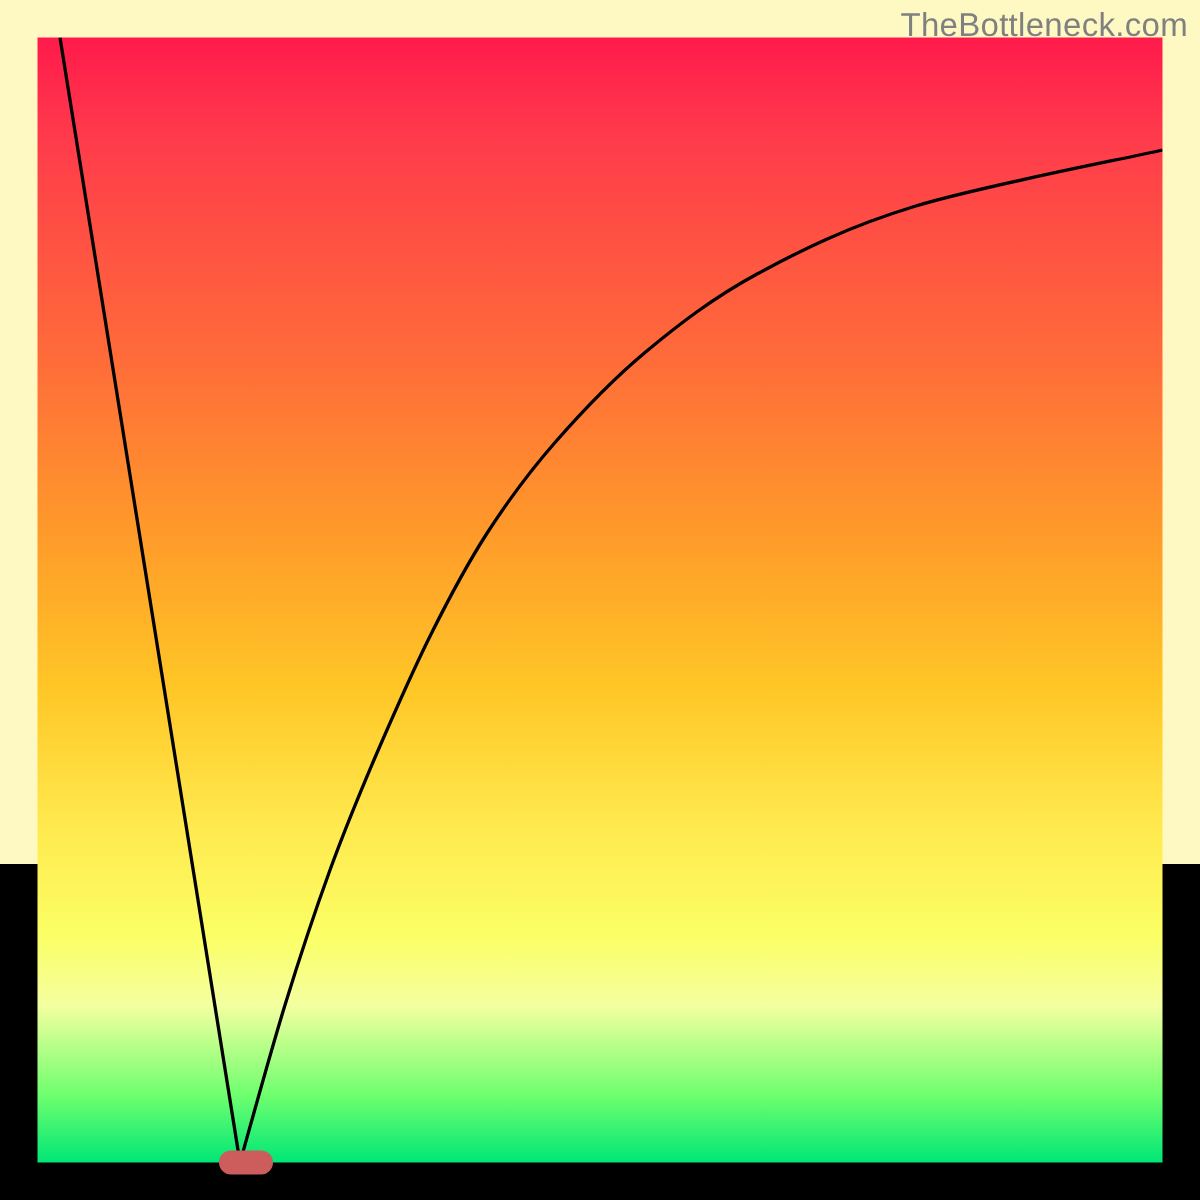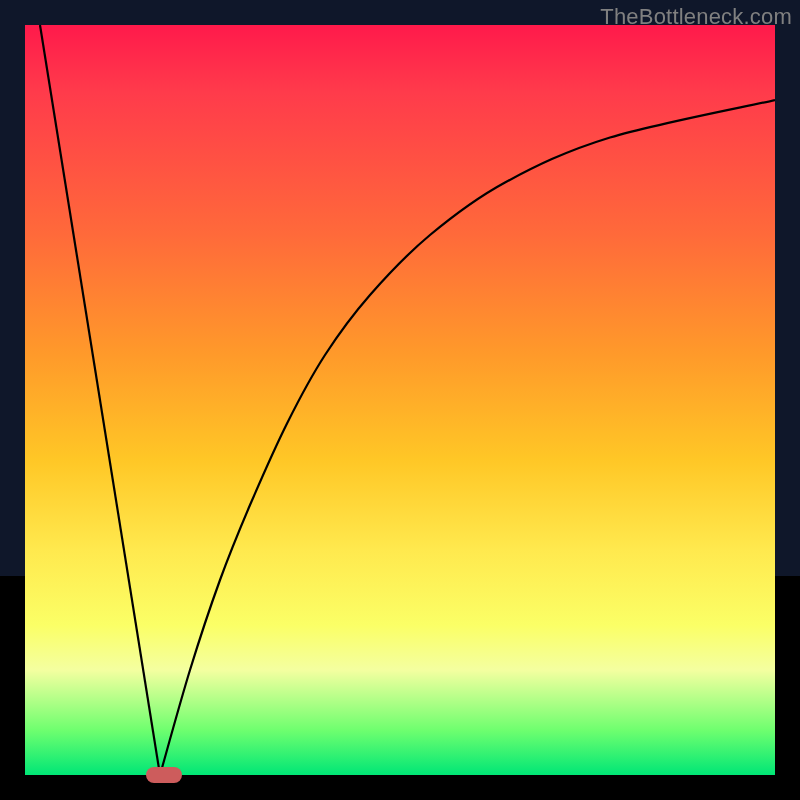--- a/index.html
+++ b/index.html
@@ -8,21 +8,21 @@
     width: 800px;
     height: 800px;
     overflow: hidden;
     background: #000;
     font-family: Arial, Helvetica, sans-serif;
   }
   .chart-frame {
     position: relative;
     width: 800px;
     height: 576px;
-    background: #0f172a;
+    background: #fef9c3;
   }
   .plot-area {
     position: absolute;
     left: 25px;
     top: 25px;
     width: 750px;
     height: 750px;
     
     background: linear-gradient(
       to bottom,

